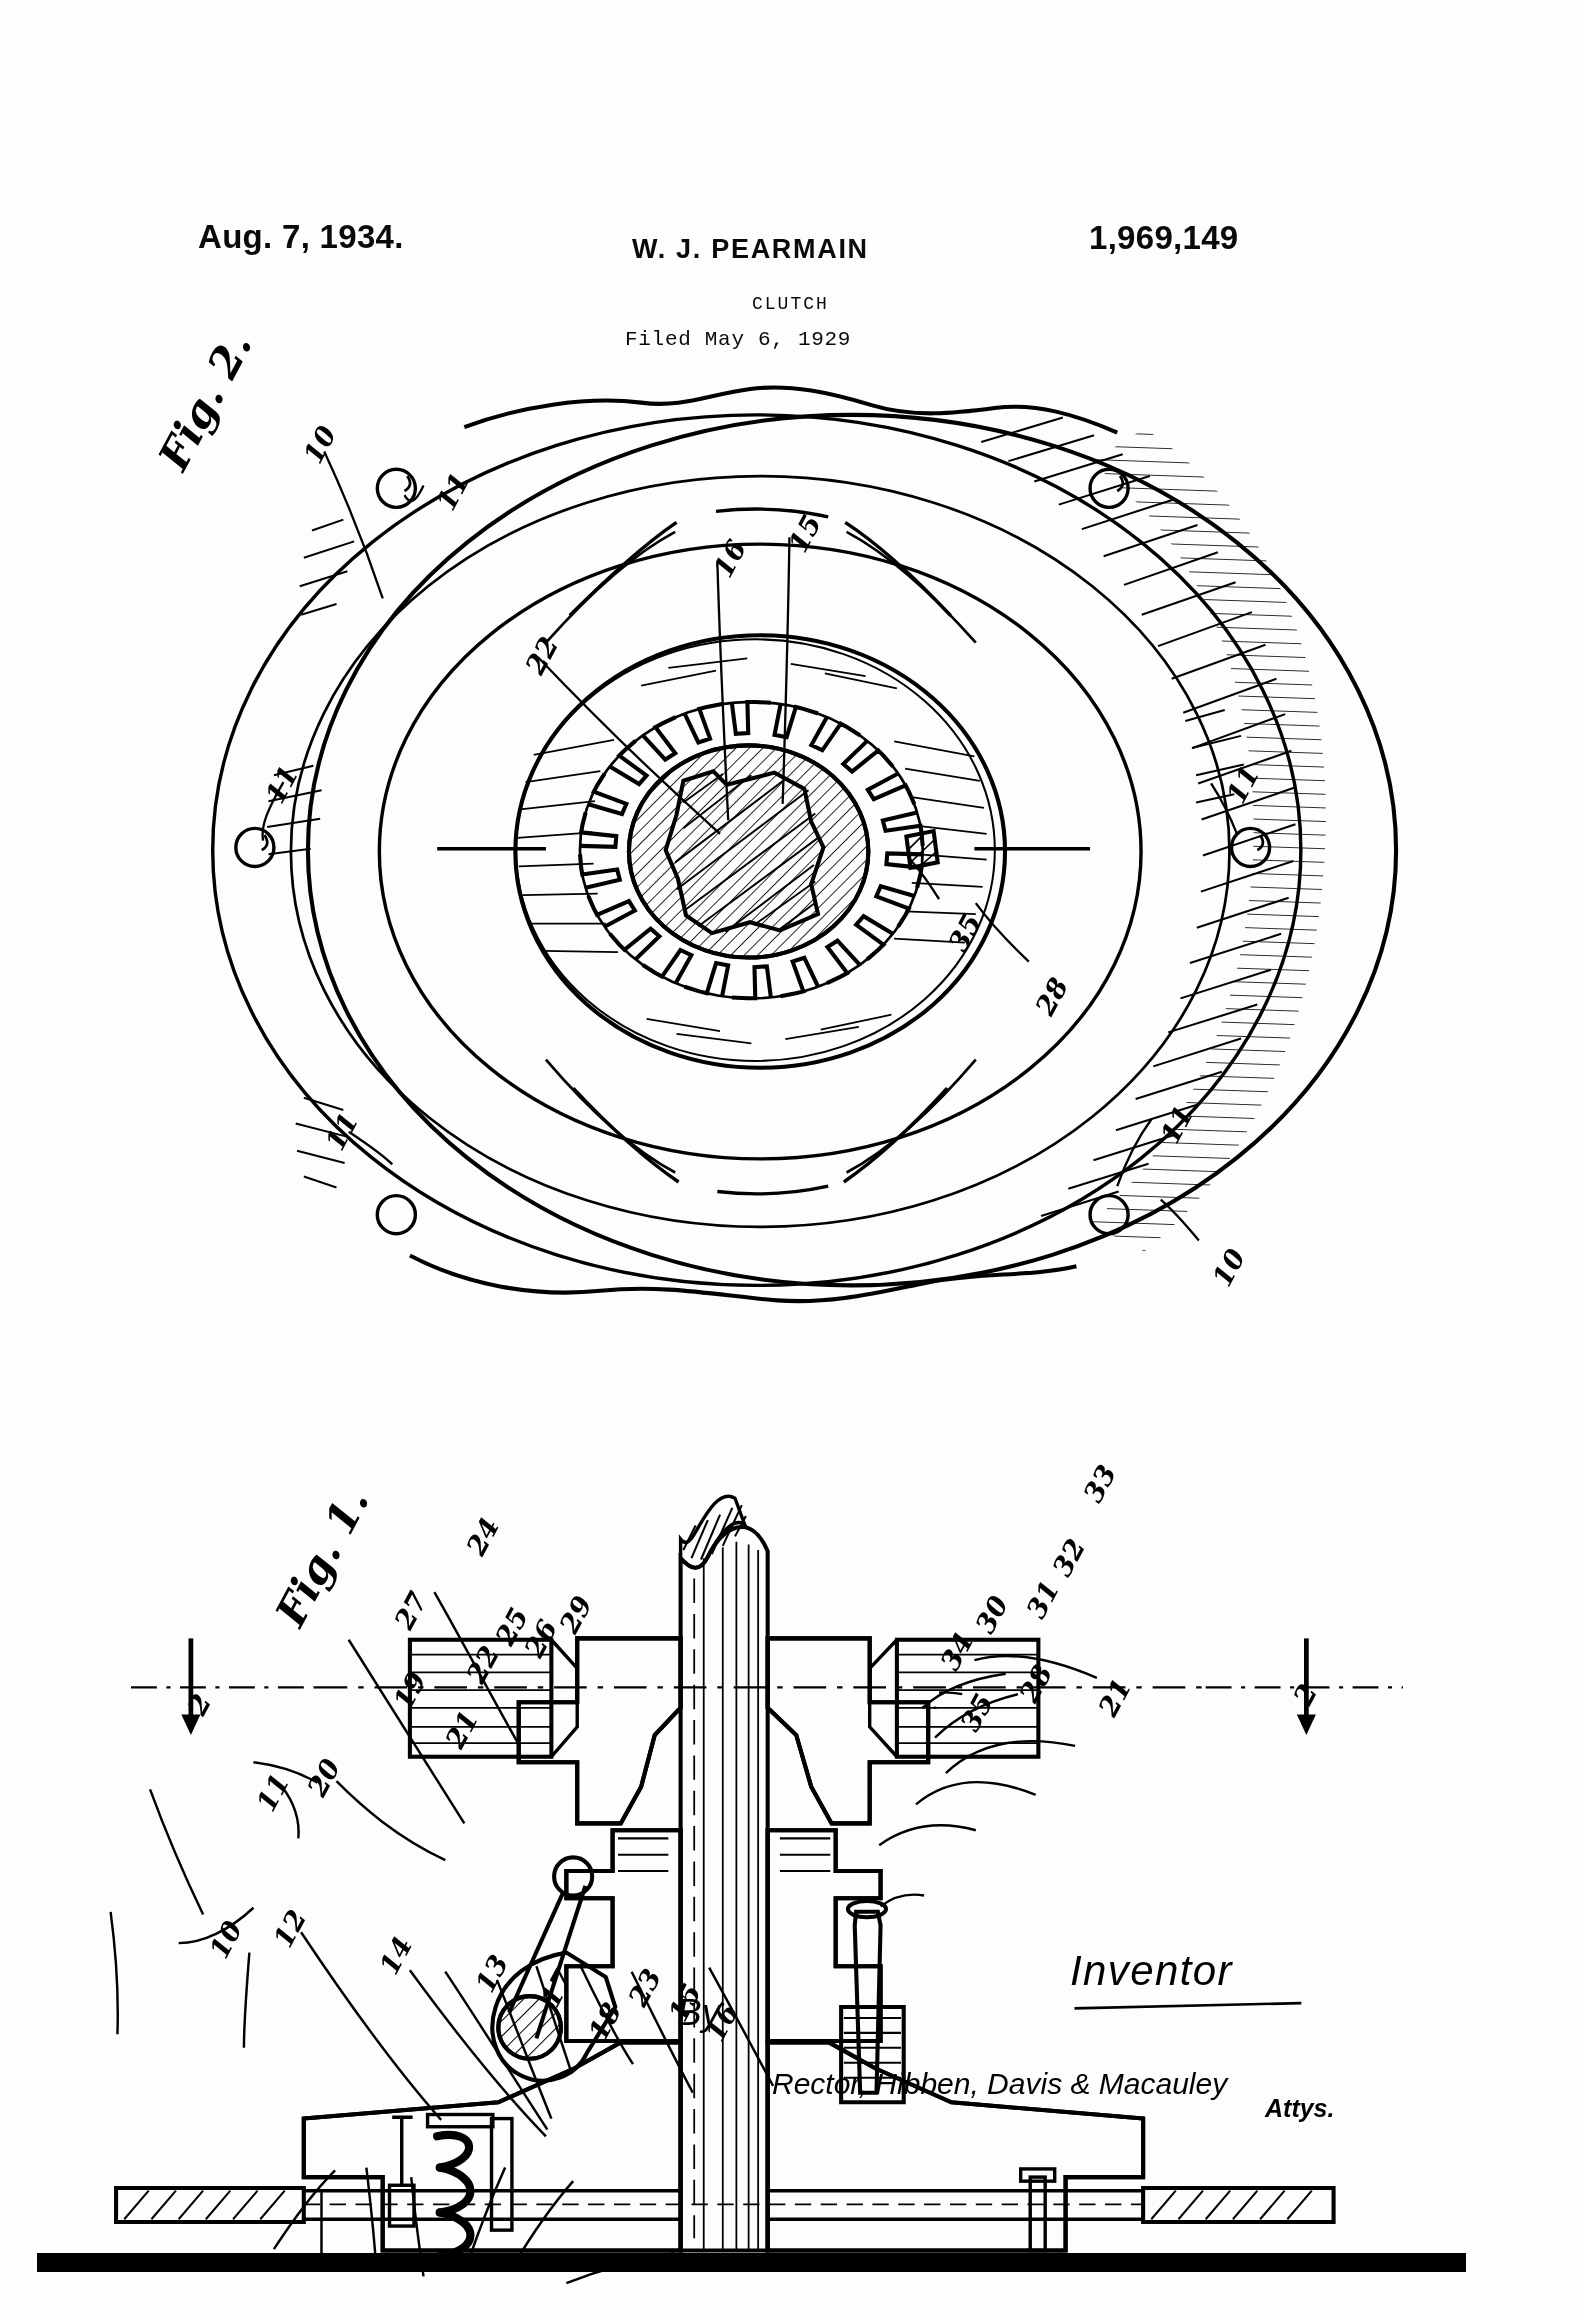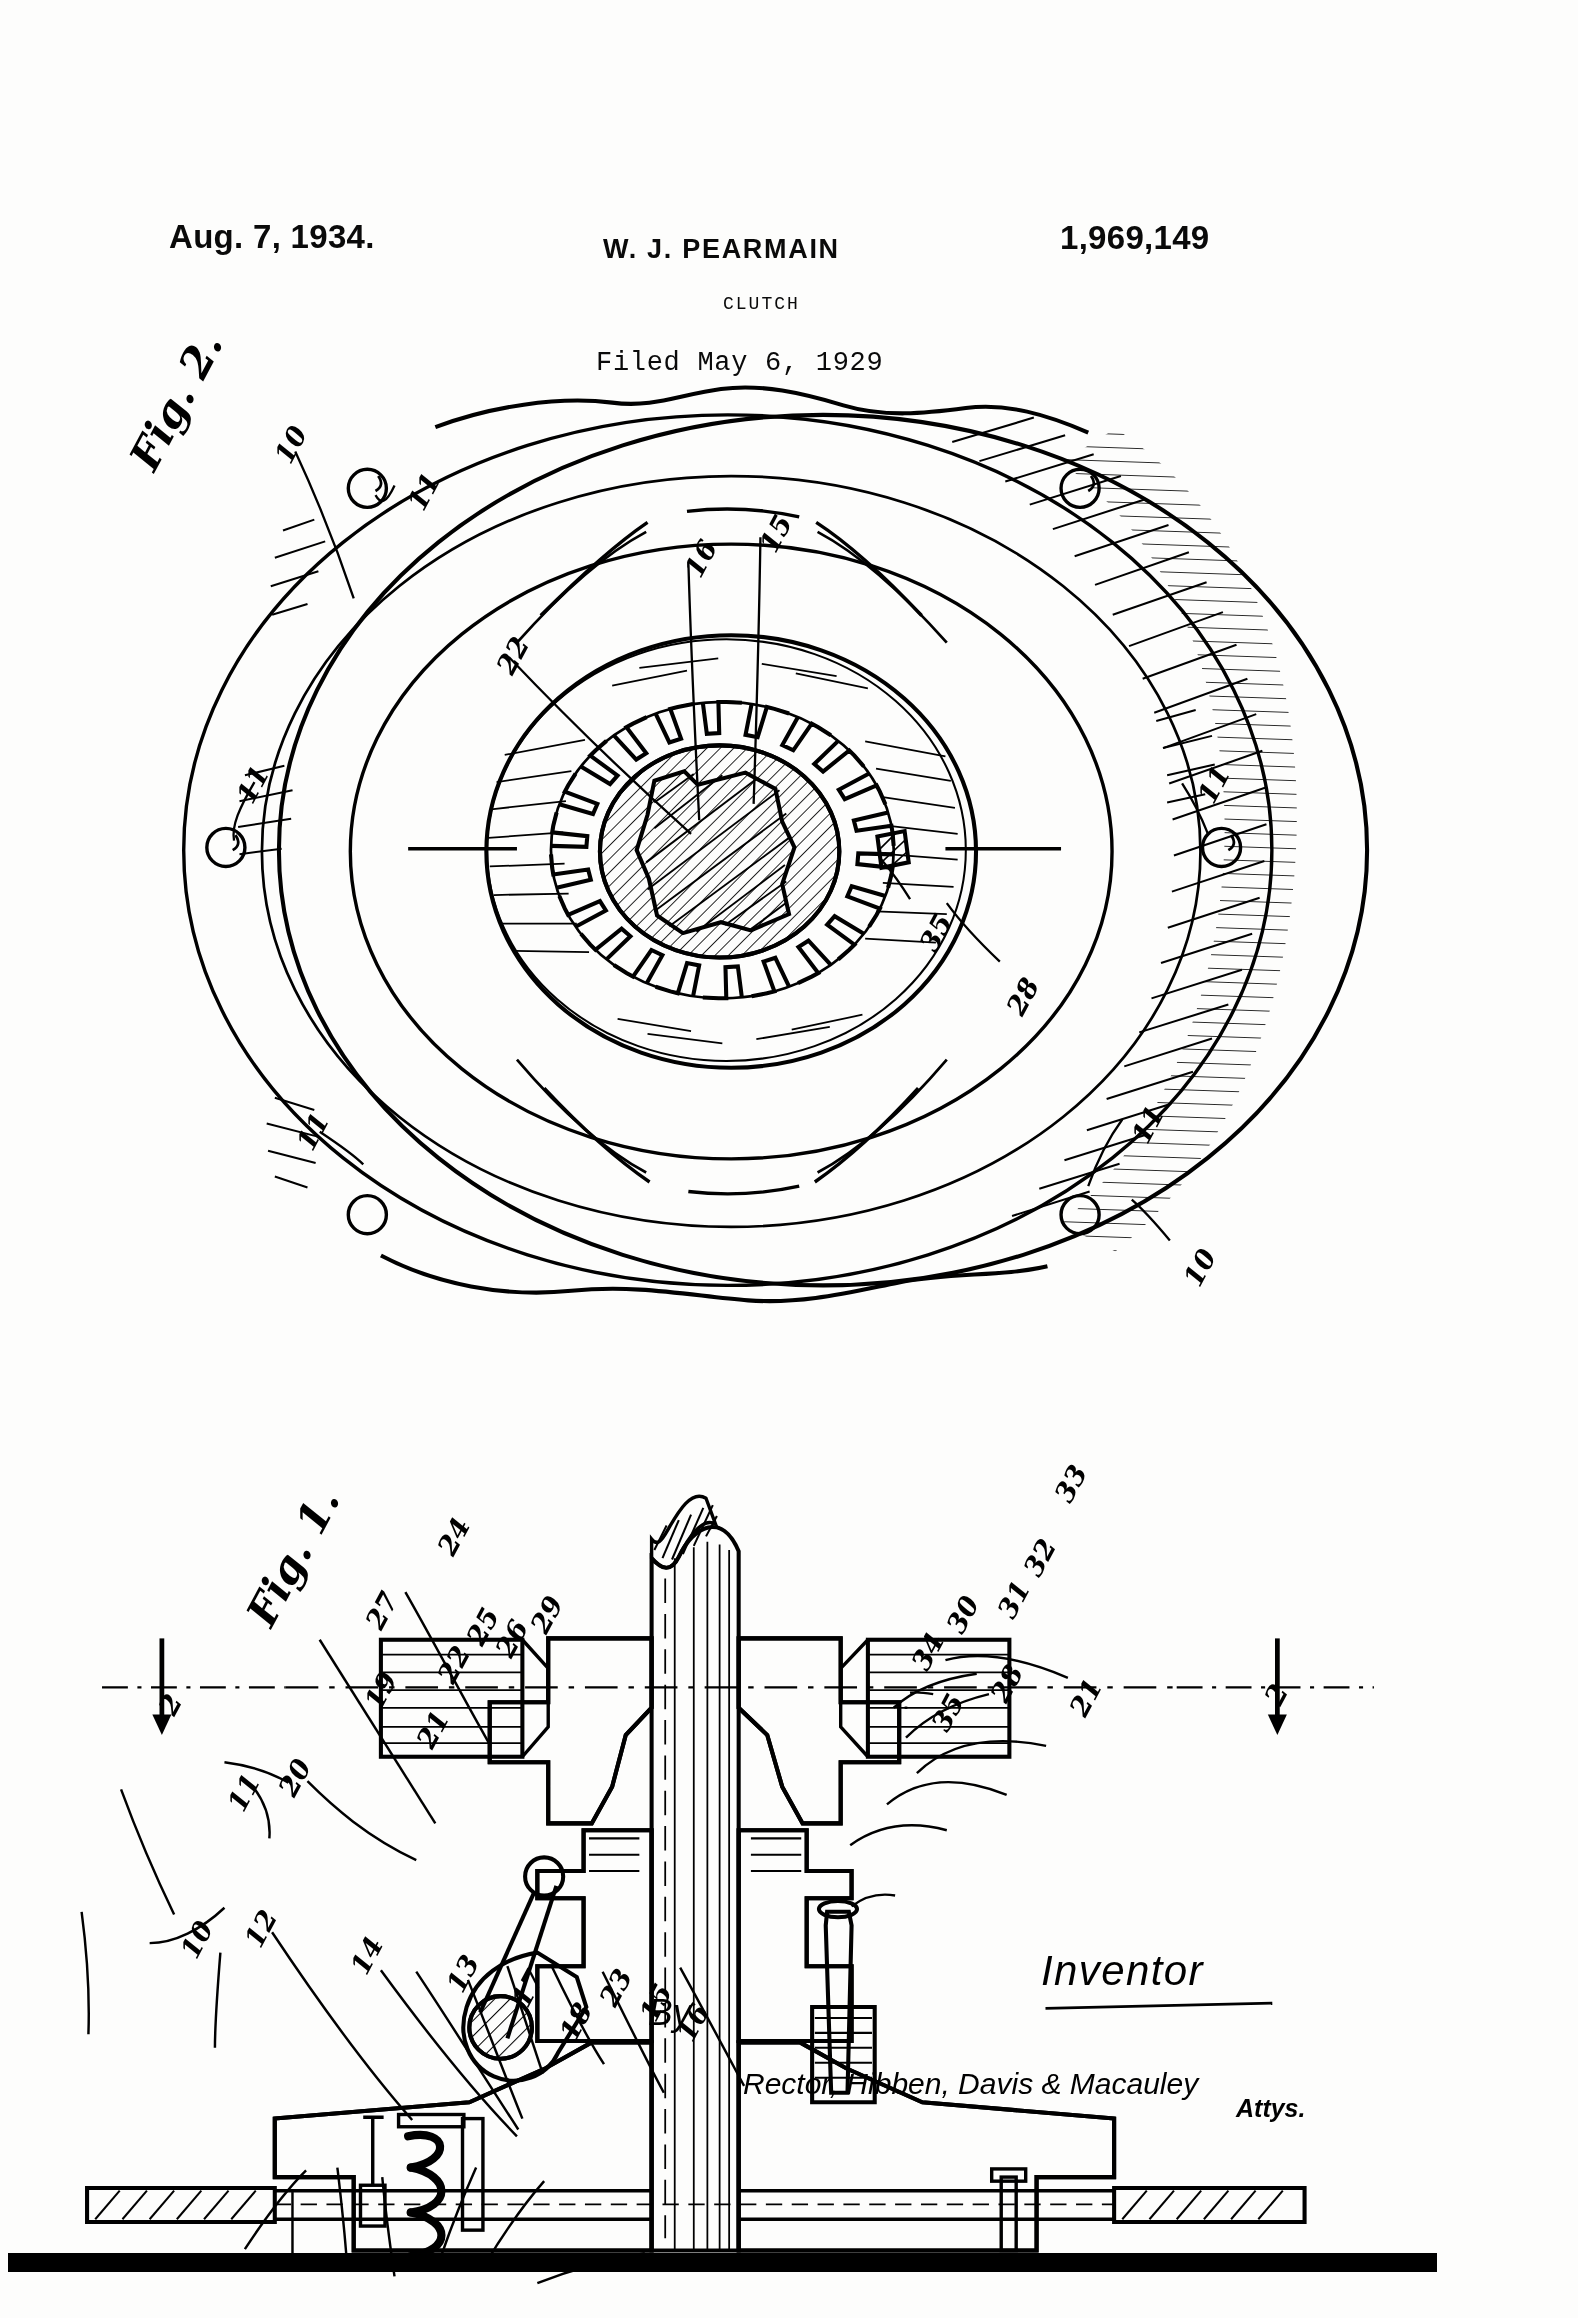--- a/index.html
+++ b/index.html
@@ -1,29 +1,29 @@
 <!DOCTYPE html>
 <html style="font-size:11px"><head>
 <meta charset="utf-8">
 <style>
   html,body{margin:0;padding:0;background:#fff;}
   body{
     width:1578px;height:2319px;position:relative;overflow:hidden;
     font-family:"Liberation Serif",serif;color:#000;
     background:#fdfdfc;
   }
-  #page{position:absolute;inset:0;}
+  #page{position:absolute;inset:0;margin-left:29px;}
 
   
   .hdr{position:absolute;font-weight:bold;color:#0a0a0a;}
   #hdr-date{left:169px;top:218px;font-family:"Liberation Sans",sans-serif;font-size:33px;letter-spacing:0.3px;}
   #hdr-inventor{left:603px;top:234px;font-family:"Liberation Sans",sans-serif;font-size:27px;letter-spacing:1.7px;}
   #hdr-patno{left:1060px;top:219px;font-family:"Liberation Sans",sans-serif;font-size:33px;letter-spacing:0.3px;}
   #hdr-title{left:723px;top:294px;font-family:"Liberation Mono",monospace;font-size:18px;font-weight:normal;letter-spacing:2px;}
-  #hdr-filed{left:596px;top:348px;font-family:"Liberation Mono",monospace;font-size:27px;font-weight:normal;letter-spacing:0.7px;}
+  #hdr-filed{left:596px;top:328px;font-family:"Liberation Mono",monospace;font-size:21px;font-weight:normal;letter-spacing:0.7px;}
 
   
   .figlabel{
     position:absolute;font-family:"DejaVu Serif",serif;font-style:italic;
     font-weight:bold;font-size:42px;color:#000;white-space:nowrap;
     transform-origin:left bottom;
   }
   .num{
     position:absolute;font-family:"DejaVu Serif",serif;font-style:italic;
     font-weight:bold;font-size:27px;color:#000;white-space:nowrap;

